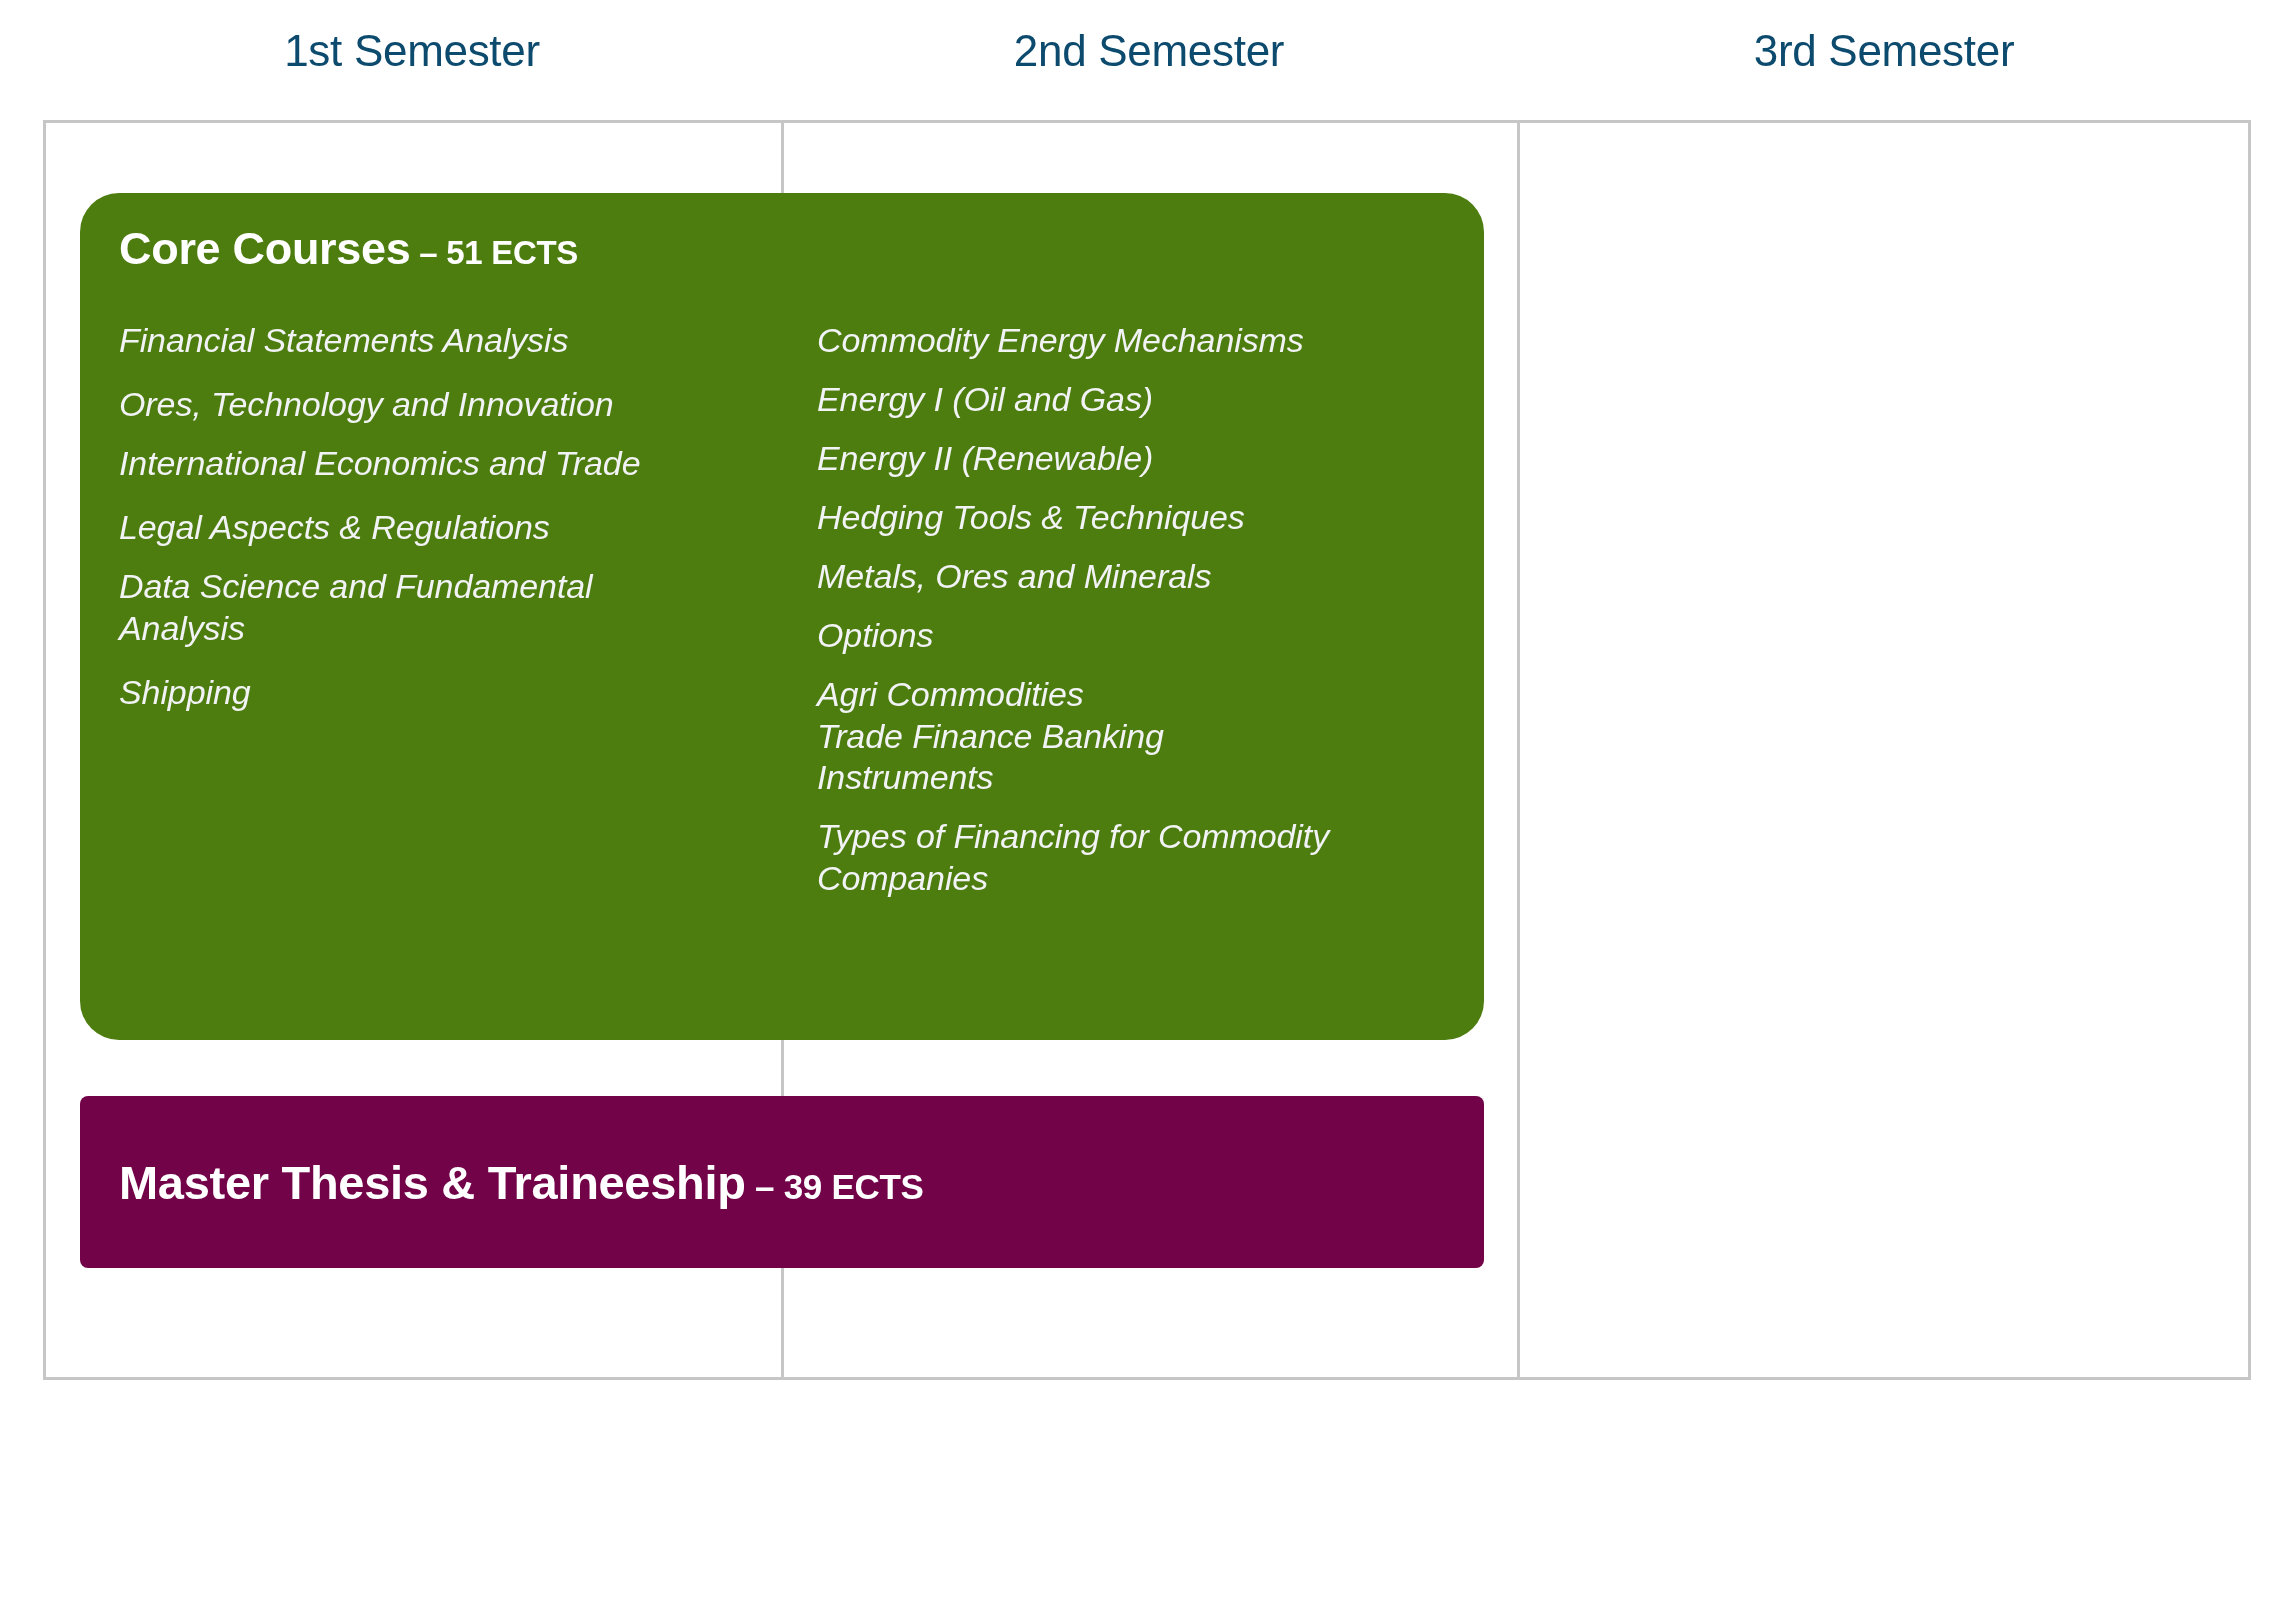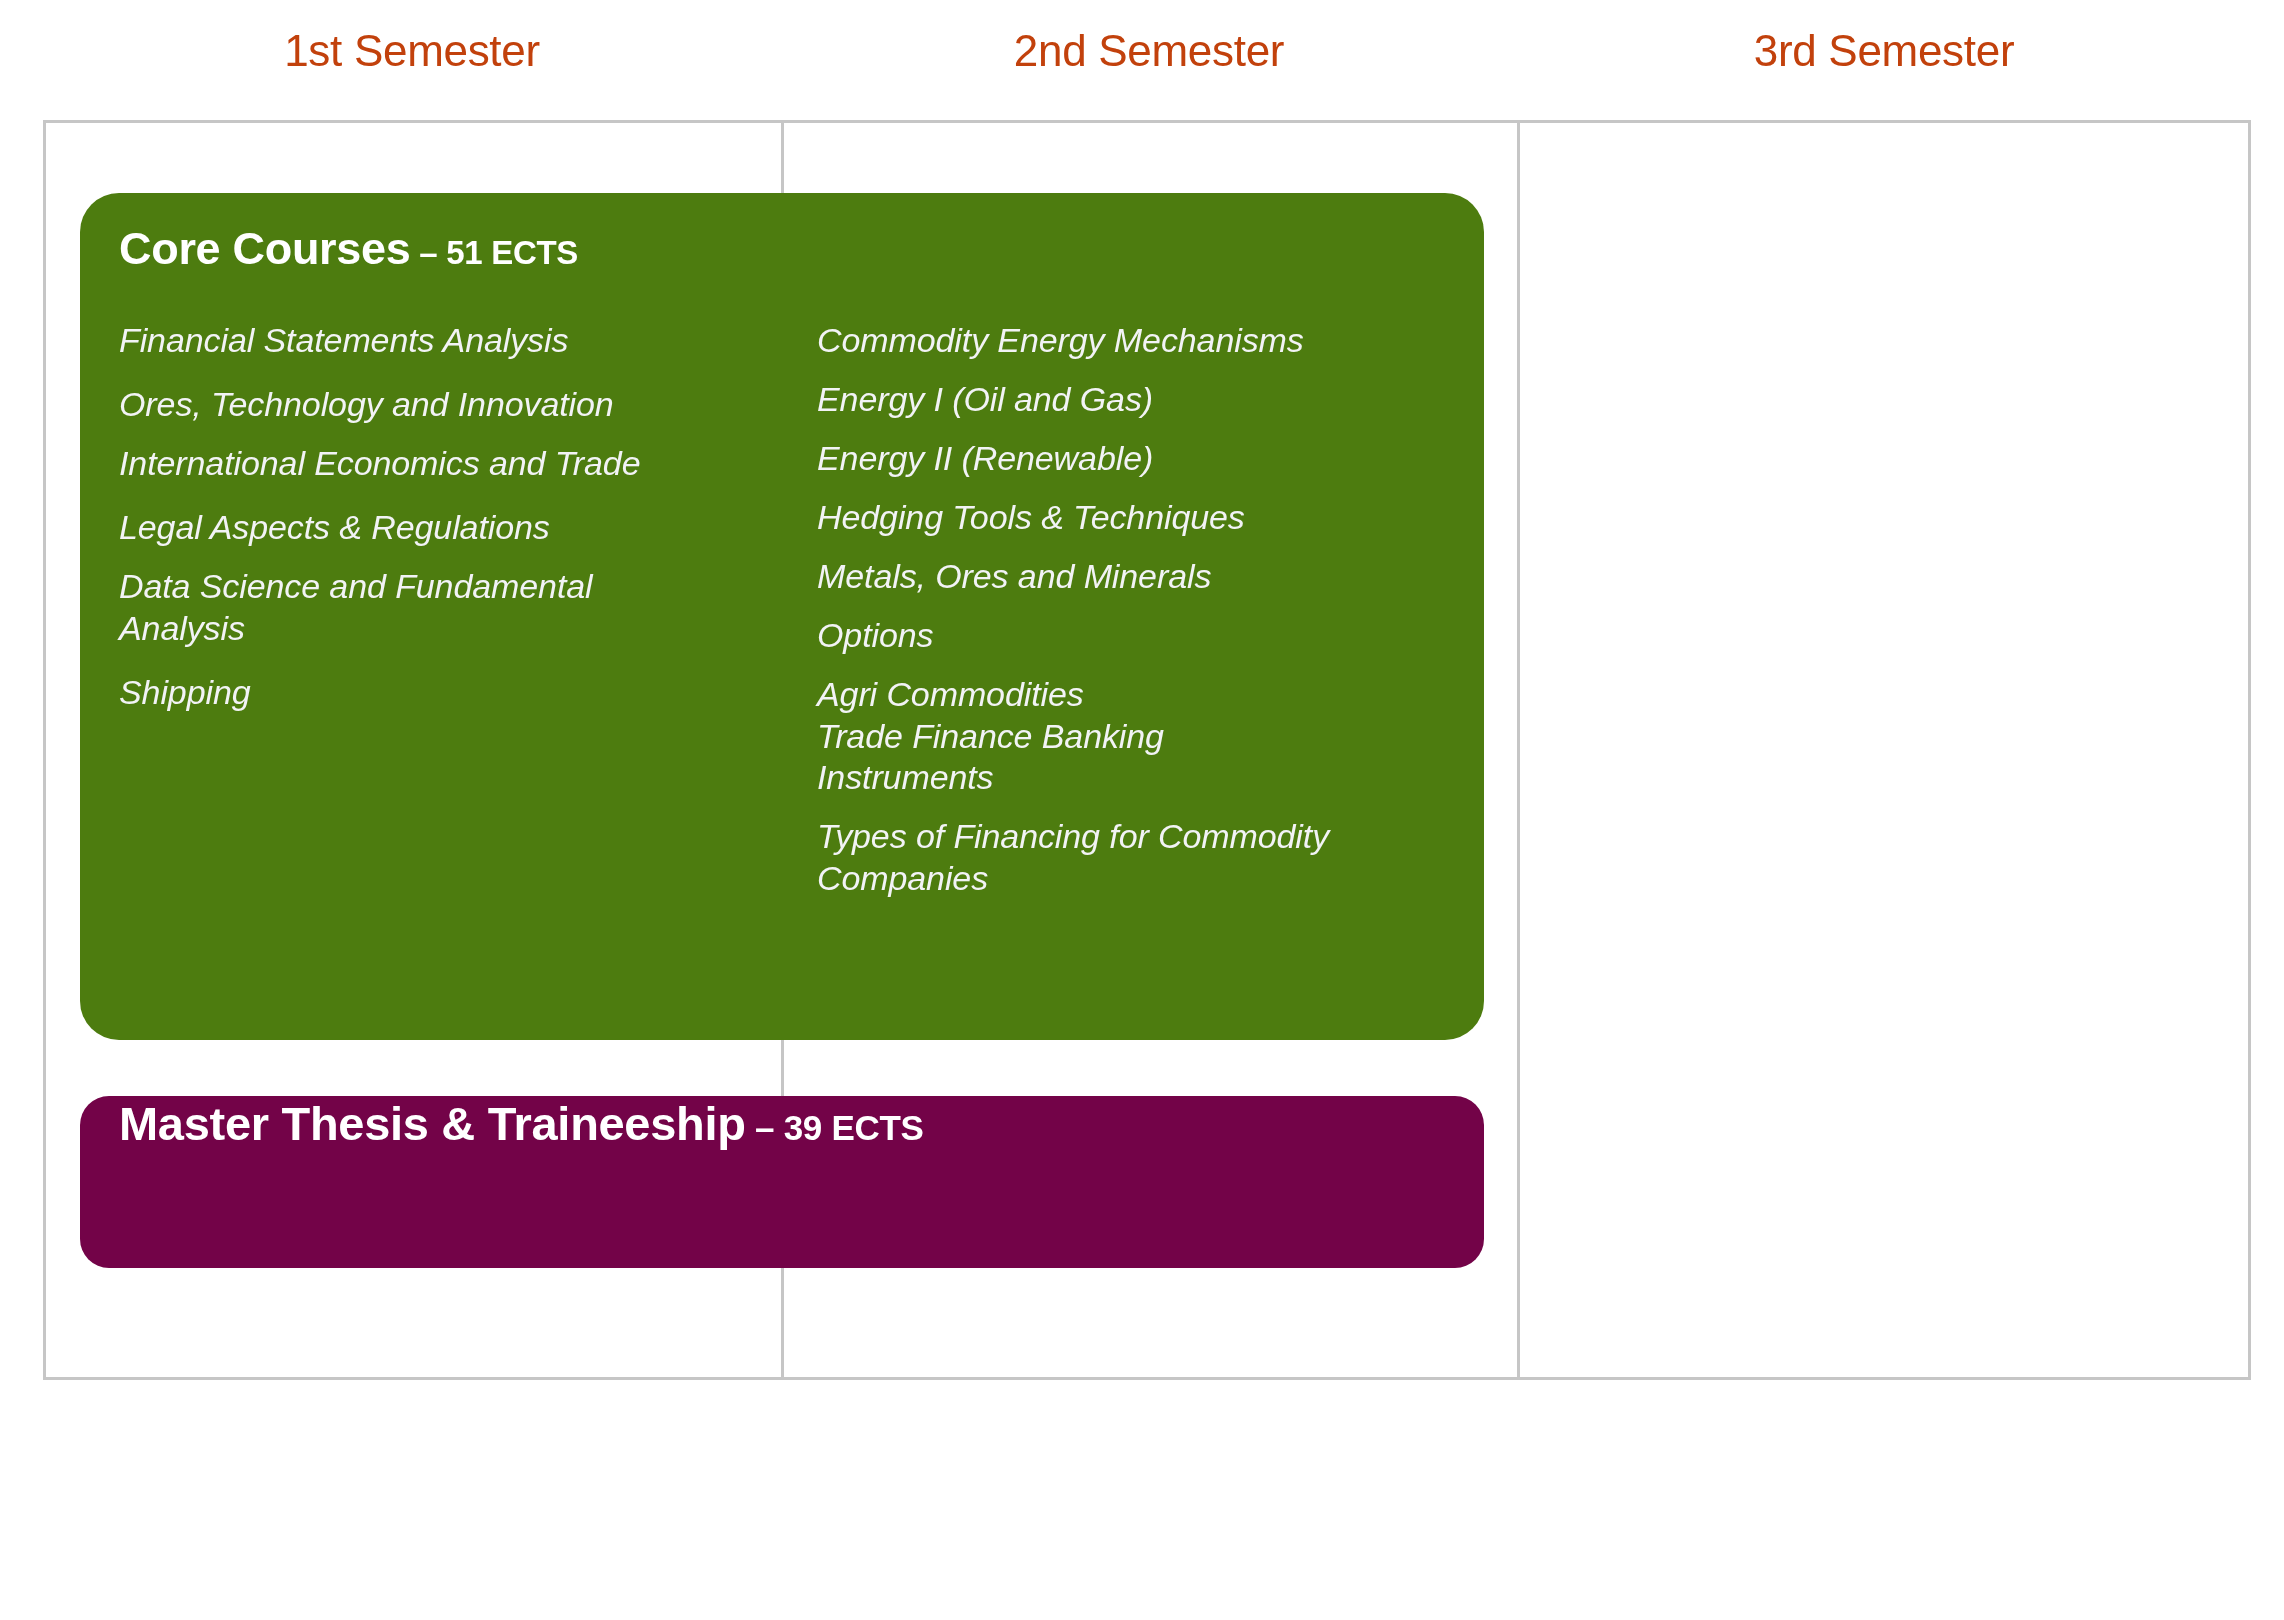--- a/index.html
+++ b/index.html
@@ -21,21 +21,21 @@
     left: 43px;
     top: 0px;
     width: 2208px;
     height: 120px;
     display: flex;
   }
   .header-cell {
     display: flex;
     align-items: center;
     justify-content: center;
-    color: #c2410c;
+    color: #0c4a6e;
     font-size: 44px;
     font-weight: 400;
     letter-spacing: -0.3px;
     padding-bottom: 18.7px;
     box-sizing: border-box;
   }
   .header-cell.col1 { width: 738px; }
   .header-cell.col2 { width: 736px; text-align: center; }
   .header-cell.col3 { width: 734px; }
 
@@ -118,22 +118,23 @@
   .gap-none { margin-bottom: 0; }
 
   
   .thesis-banner {
     position: absolute;
     left: 80px;
     top: 1096px;
     width: 1404px;
     height: 172px;
     background: #730348;
-    border-radius: 29px;
-    display: flex;
+    border-radius: 8px;
+    display: flex;
+    align-items: center;
   }
   .thesis-title {
     padding-left: 39px;
     color: #ffffff;
     font-size: 47px;
     font-weight: 700;
     white-space: nowrap;
     letter-spacing: -0.3px;
   }
   .thesis-title .ects {

